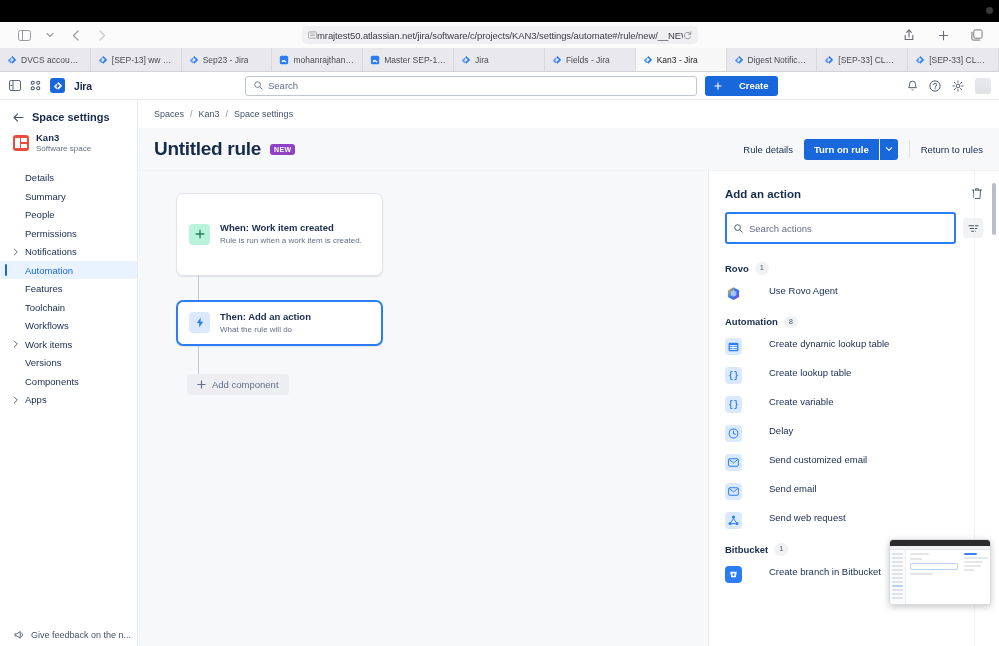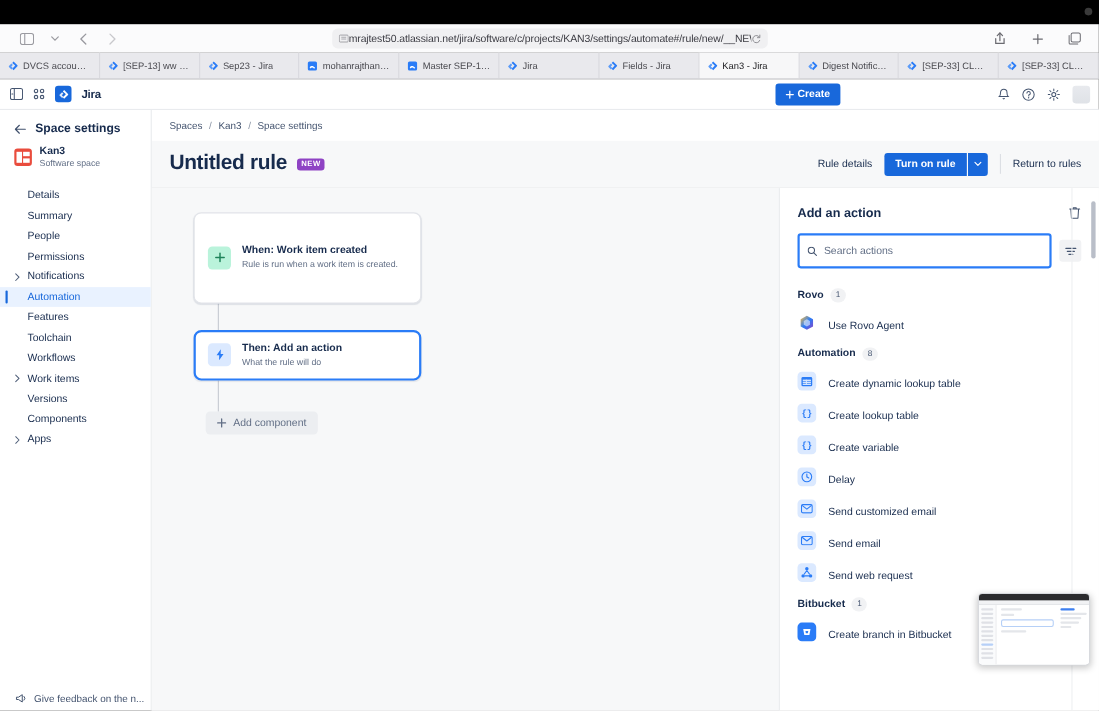--- a/index.html
+++ b/index.html
@@ -82,21 +82,21 @@
   .search-box {
     position: absolute; left: 245px; width: 452px; height: 20px;
     border: 1px solid #c1c7d0; border-radius: 3px; background: #fff;
     display: flex; align-items: center; gap: 5px; padding: 0 8px;
   }
   .search-box .ph { font-size: 9.5px; color: #626f86; }
 
   .create-btn {
     position: absolute; left: 705px; height: 20px;
     background: #1868db; color: #fff; border-radius: 3px;
-    display: flex; align-items: center; gap: 3px;
+    display: flex; align-items: center; gap: 17px;
     padding: 0 9px; font-size: 9.5px; font-weight: 600;
     cursor: pointer;
   }
   .jn-right { position: absolute; right: 8px; display: flex; align-items: center; gap: 11px; }
   .jn-right .ic { color: #44546f; display:flex; }
   .avatar-ghost {
     width: 16px; height: 16px; border-radius: 3px;
     background: linear-gradient(180deg,#e8eaee,#dfe2e7);
   }
 
@@ -254,21 +254,21 @@
   .grp-head {
     display: flex; align-items: center; gap: 6px;
     padding: 8px 16px 4px 16px;
   }
   .grp-name { font-size: 9.5px; font-weight: 700; color: #172b4d; }
   .grp-count {
     background: #f1f2f4; color: #44546f; font-size: 7.5px;
     border-radius: 7px; padding: 1px 5px; line-height: 1.4;
   }
   .act-item {
-    display: flex; align-items: flex-end; gap: 11px;
+    display: flex; align-items: flex-start; gap: 27px;
     padding: 6px 16px; cursor: pointer;
   }
   .act-ic {
     width: 17px; height: 17px; border-radius: 4px; flex: 0 0 auto;
     display: flex; align-items: center; justify-content: center;
     background: #dbe9ff; color: #2a7cf7;
   }
   .act-ic.bb { background: #2a7cf7; color: #fff; }
   .act-ic.rovo { background: transparent; }
   .act-label { font-size: 9.5px; color: #172b4d; }
@@ -472,20 +472,27 @@
     </span>
     <span class="jira-logo-box">
       <svg width="10" height="10" viewBox="0 0 12 12">
           <path d="M6.4 1.1 10.6 5.3a.7.7 0 0 1 0 1L6.4 10.5 4.9 9 7.8 6.1a.7.7 0 0 0 0-1L4.9 2.6z" fill="#fff"></path>
           <path d="M4.1 3.4 1.4 6.1a.7.7 0 0 0 0 1l2.7 2.7 1.5-1.5-1.7-1.7 1.7-1.7z" fill="#fff" opacity="0.85"></path>
         </svg>
     </span>
     <span class="jira-brand">Jira</span>
   </div>
 
+  <div class="search-box">
+    <svg width="9" height="9" viewBox="0 0 11 11">
+        <circle cx="4.4" cy="4.4" r="3.5" fill="none" stroke="#626f86" stroke-width="1.1"></circle>
+        <line x1="7.1" y1="7.1" x2="10" y2="10" stroke="#626f86" stroke-width="1.1" stroke-linecap="round"></line>
+      </svg>
+    <span class="ph">Search</span>
+  </div>
 
   <div class="create-btn">
     <svg width="8" height="8" viewBox="0 0 10 10">
         <path d="M5 1v8M1 5h8" stroke="#fff" stroke-width="1.4" stroke-linecap="round"></path>
       </svg>
     <span>Create</span>
   </div>
 
   <div class="jn-right">
     <span class="ic">

